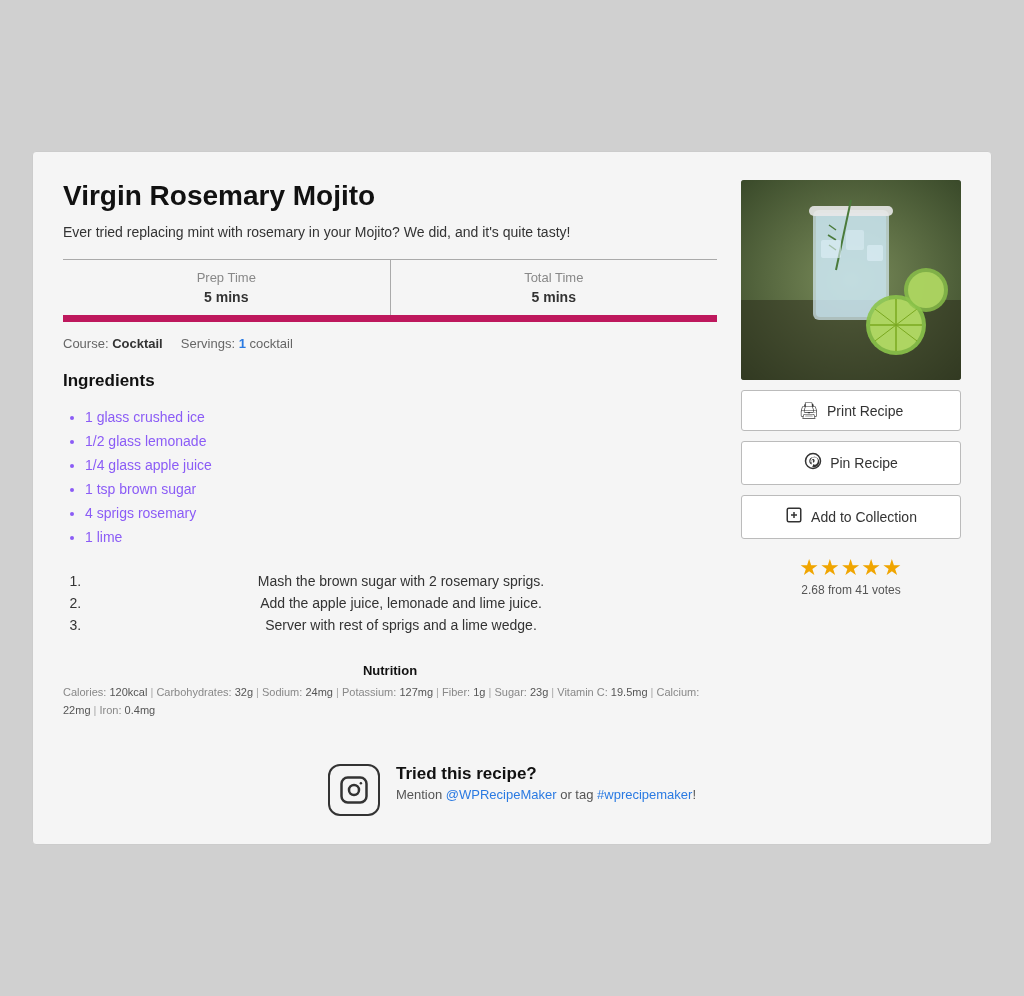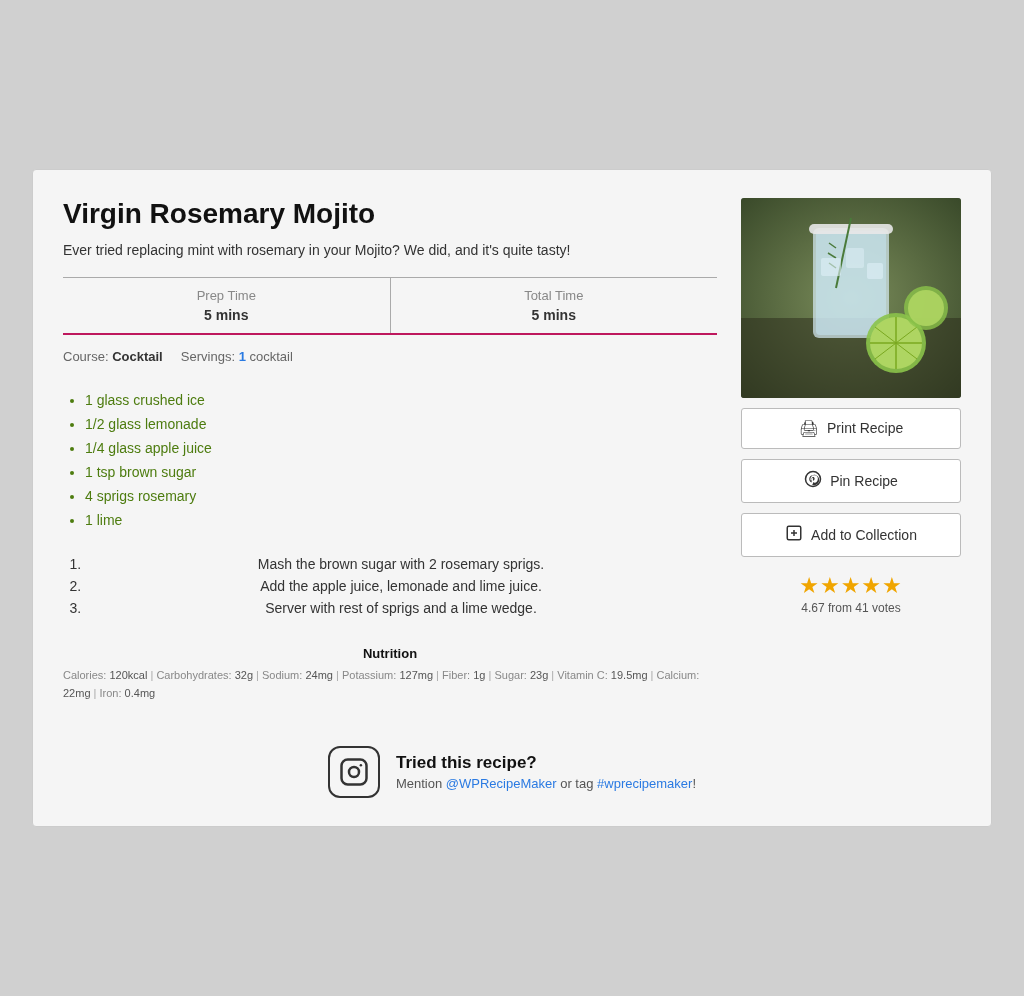--- a/index.html
+++ b/index.html
@@ -51,21 +51,21 @@
     .recipe-description {
       font-size: 14px;
       color: #333;
       line-height: 1.5;
       margin-bottom: 16px;
       font-family: Arial, sans-serif;
     }
     .time-table {
       display: flex;
       border-top: 1px solid #aaa;
-      border-bottom: 2px solid #be185d;
+      border-bottom: 7px solid #be185d;
       margin-bottom: 14px;
     }
     .time-cell {
       flex: 1;
       text-align: center;
       padding: 10px 0;
     }
     .time-cell:first-child {
       border-right: 1px solid #aaa;
     }
@@ -102,21 +102,21 @@
       margin-bottom: 10px;
       font-family: Arial, sans-serif;
     }
     .ingredients-list {
       list-style: disc;
       padding-left: 22px;
       margin-bottom: 24px;
     }
     .ingredients-list li {
       font-size: 14px;
-      color: #4d7c0f;
+      color: #8b5cf6;
       margin-bottom: 4px;
       font-family: Arial, sans-serif;
       margin-top: 8px;
     }
     .instructions-list {
       list-style: decimal;
       padding-left: 22px;
       margin-bottom: 24px;
     }
     .instructions-list li {
@@ -170,21 +170,20 @@
       letter-spacing: 1px;
     }
     .rating-text {
       font-size: 12px;
       color: #555;
       font-family: Arial, sans-serif;
       margin-top: 2px;
     }
     .ig-section {
       display: flex;
-      align-items: center;
       gap: 16px;
       margin-top: 28px;
       padding-top: 16px;
       justify-content: center;
     }
     .ig-icon {
       width: 52px;
       height: 52px;
       border: 2px solid #333;
       border-radius: 12px;
@@ -244,20 +243,21 @@
       <div class="meta-row">
         <span>Course:</span>
         <span class="meta-value">Cocktail</span>
         &nbsp;&nbsp;&nbsp;
         <span>Servings:</span>
         <span class="meta-servings-num">1</span>
         <span>cocktail</span>
       </div>
 
       <div class="bottom-content">
+        <h2 class="section-title">Ingredients</h2>
         <ul class="ingredients-list">
         <li>1 glass crushed ice</li>
             <li>1/2 glass lemonade</li>
             <li>1/4 glass apple juice</li>
             <li>1 tsp brown sugar</li>
             <li>4 sprigs rosemary</li>
             <li>1 lime</li>
           </ul>
 
         <ol class="instructions-list">
@@ -334,21 +334,21 @@
             <line x1="8" y1="12" x2="16" y2="12" stroke="#333" stroke-width="2"></line>
             <line x1="12" y1="8" x2="12" y2="16" stroke="#333" stroke-width="2"></line>
           </svg>
         </span>
         <span>Add to Collection</span>
       </button>
 
       <div class="rating-section">
         <div class="stars">★★★★★</div>
         <div class="rating-text">
-          <span>4.67</span>
+          <span>2.68</span>
           <span>from</span>
           <span>41</span>
           <span>votes</span>
         </div>
       </div>
     </div>
   </div>
 
   <div class="ig-section">
     <div class="ig-icon">

